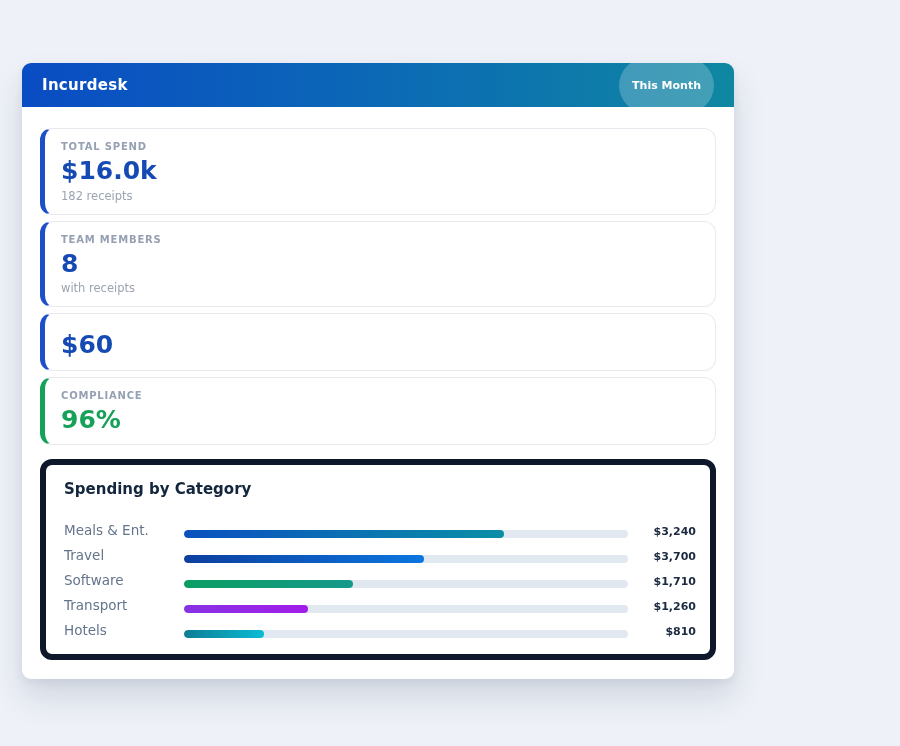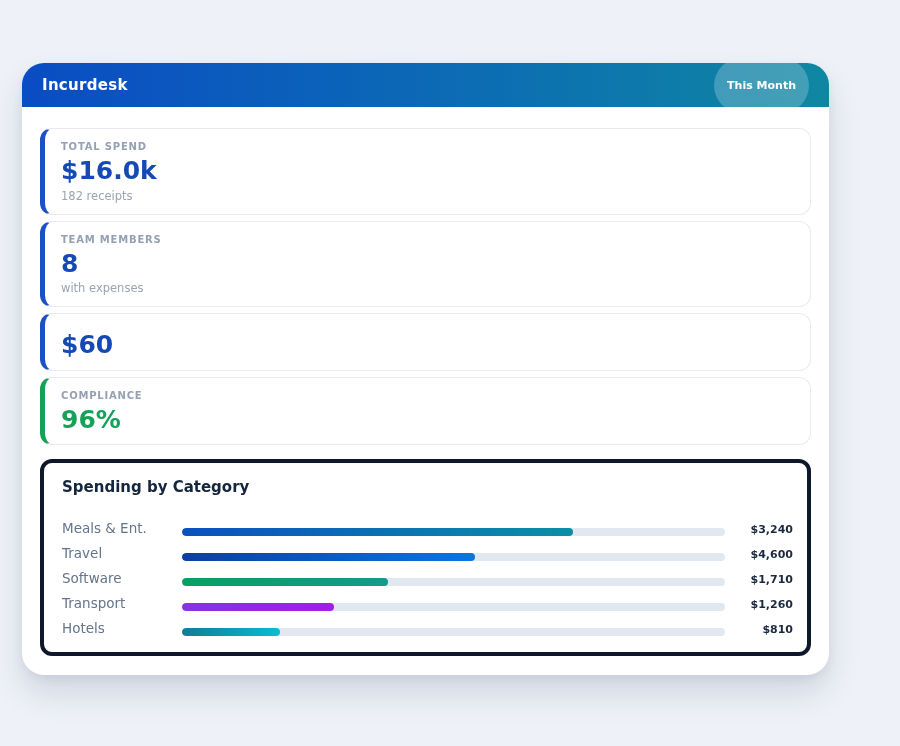--- a/index.html
+++ b/index.html
@@ -5,24 +5,24 @@
   * { box-sizing: border-box; }
   html, body { margin: 0; padding: 0; }
   body {
     width: 900px;
     height: 746px;
     background: #eef1f7;
     font-family: "DejaVu Sans", "Liberation Sans", sans-serif;
     overflow: hidden;
   }
   .panel {
-    width: 807px;
+    width: 712px;
     margin: 63px 22px 0 22px;
     background: #ffffff;
-    border-radius: 22px;
+    border-radius: 9px;
     box-shadow: 0 18px 32px rgba(15, 40, 80, 0.13), 0 4px 10px rgba(15, 40, 80, 0.06);
     overflow: hidden;
   }
   .header {
     height: 44px;
     display: flex;
     align-items: center;
     justify-content: space-between;
     padding: 0 20px;
     background: linear-gradient(90deg, #0a4cc4 0%, #0c6cb4 55%, #0f87a1 100%);
@@ -65,21 +65,21 @@
     font-weight: bold;
     margin-top: 5px;
     line-height: 1.1;
   }
   .stat-sub {
     color: #9ba4b1;
     font-size: 11.5px;
     margin-top: 4px;
   }
   .category-card {
-    border: 4px solid #0f172a;
+    border: 6px solid #0f172a;
     border-radius: 12px;
     padding: 15px 14px 16px 18px;
     margin-top: 14px;
     background: #ffffff;
   }
   .card-title {
     color: #14263e;
     font-size: 15px;
     font-weight: bold;
     margin-bottom: 15px;
@@ -129,21 +129,21 @@
       <div id="stats">
   <div class="stat-card" style="border-left-color: rgb(29, 80, 198);">
     <div class="stat-label">TOTAL SPEND</div>
     <div class="stat-value" style="color: rgb(21, 73, 180);">$16.0k</div>
     <div class="stat-sub">182 receipts</div>
   </div>
 
   <div class="stat-card" style="border-left-color: rgb(29, 80, 198);">
     <div class="stat-label">TEAM MEMBERS</div>
     <div class="stat-value" style="color: rgb(21, 73, 180);">8</div>
-    <div class="stat-sub">with expenses</div>
+    <div class="stat-sub">with receipts</div>
   </div>
 
   <div class="stat-card" style="border-left-color: rgb(29, 80, 198);">
     <div class="stat-value" style="color: rgb(21, 73, 180);">$60</div>
 
   </div>
 
   <div class="stat-card" style="border-left-color: rgb(22, 161, 89);">
     <div class="stat-label">COMPLIANCE</div>
     <div class="stat-value" style="color: rgb(22, 161, 89);">96%</div>
@@ -159,21 +159,21 @@
       <div class="cat-fill" style="width: 72%; background: linear-gradient(90deg, rgb(11, 80, 192), rgb(10, 143, 166));"></div>
     </div>
     <div class="cat-value">$3,240</div>
   </div>
 
   <div class="cat-row">
     <div class="cat-label">Travel</div>
     <div class="cat-track" style="background: rgb(226, 232, 240);">
       <div class="cat-fill" style="width: 54%; background: linear-gradient(90deg, rgb(13, 63, 158), rgb(11, 118, 224));"></div>
     </div>
-    <div class="cat-value">$4,600</div>
+    <div class="cat-value">$3,700</div>
   </div>
 
   <div class="cat-row">
     <div class="cat-label">Software</div>
     <div class="cat-track" style="background: rgb(226, 232, 240);">
       <div class="cat-fill" style="width: 38%; background: linear-gradient(90deg, rgb(10, 158, 99), rgb(23, 153, 138));"></div>
     </div>
     <div class="cat-value">$1,710</div>
   </div>
 

